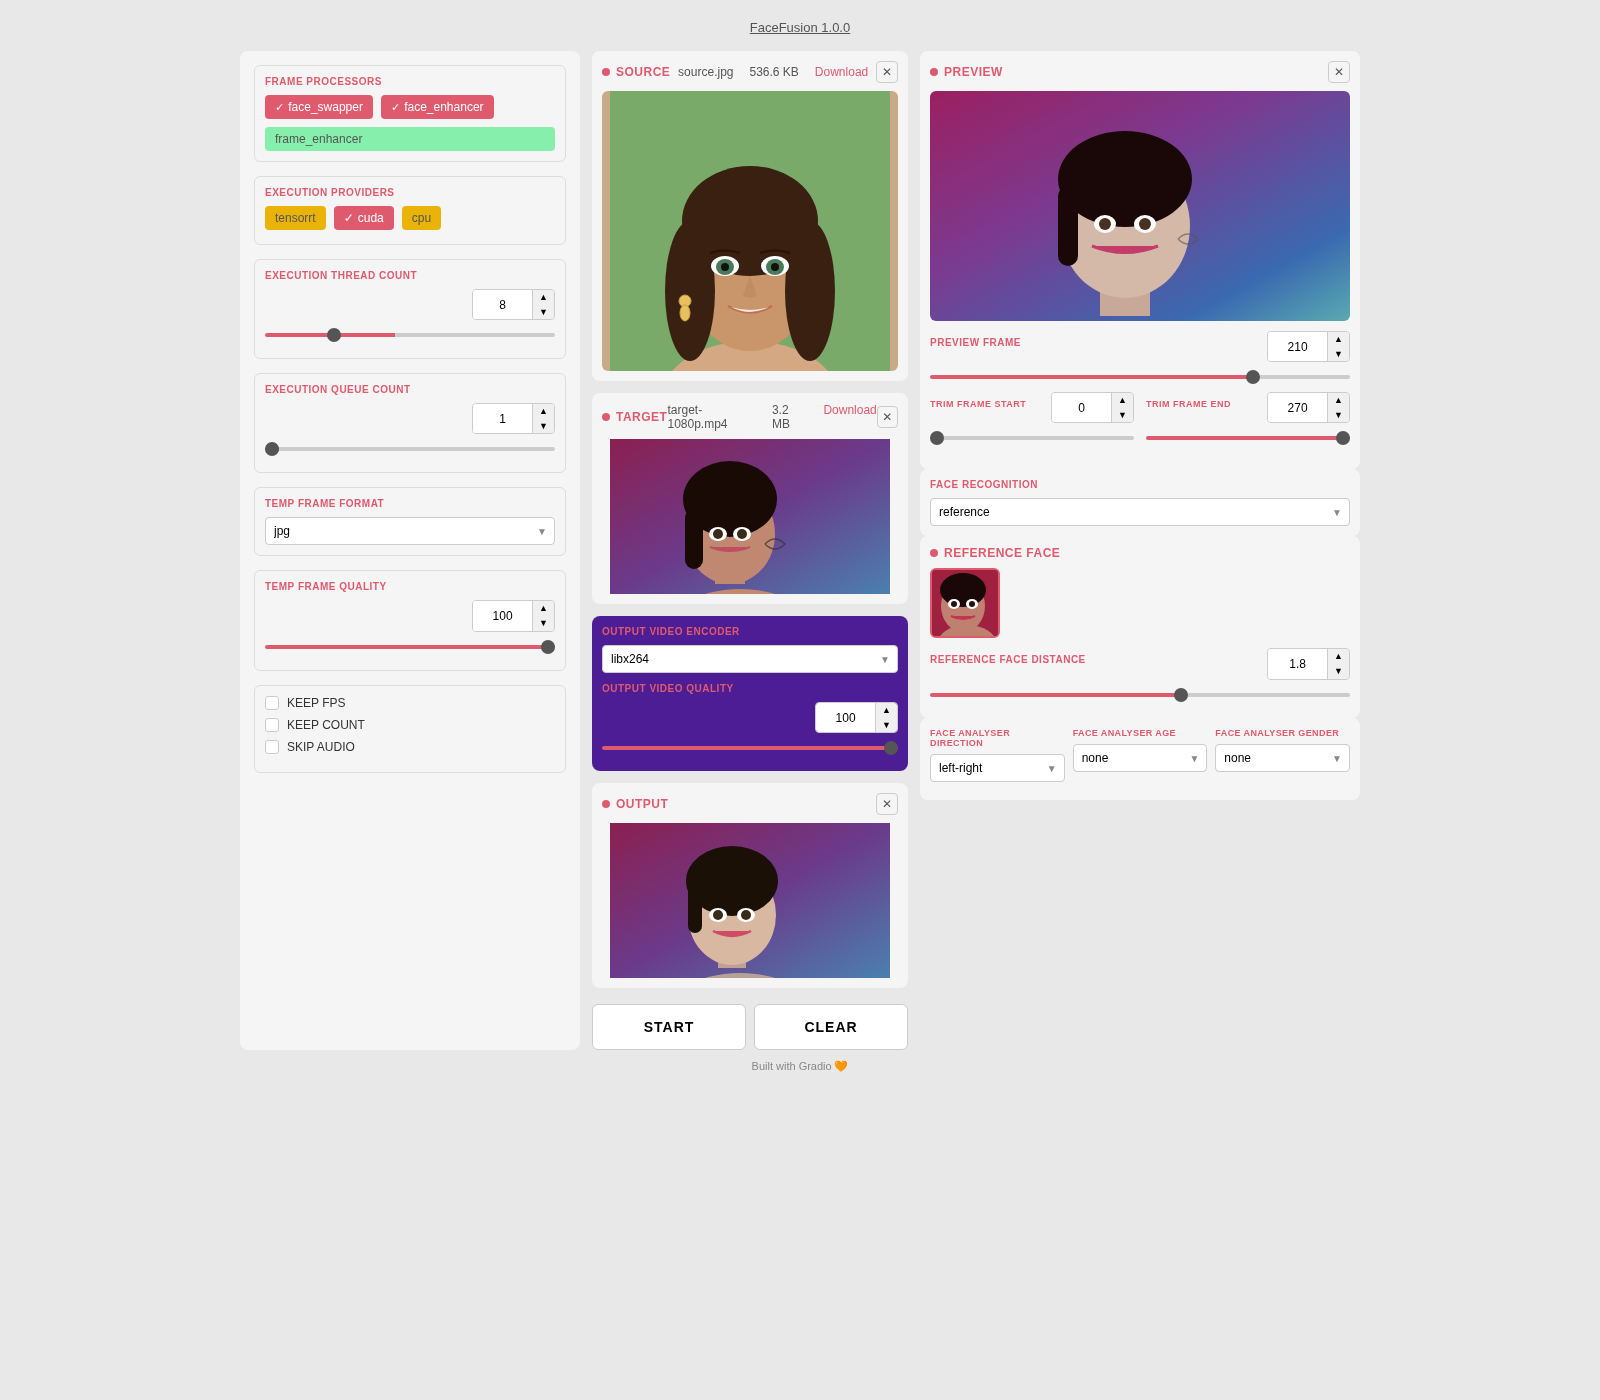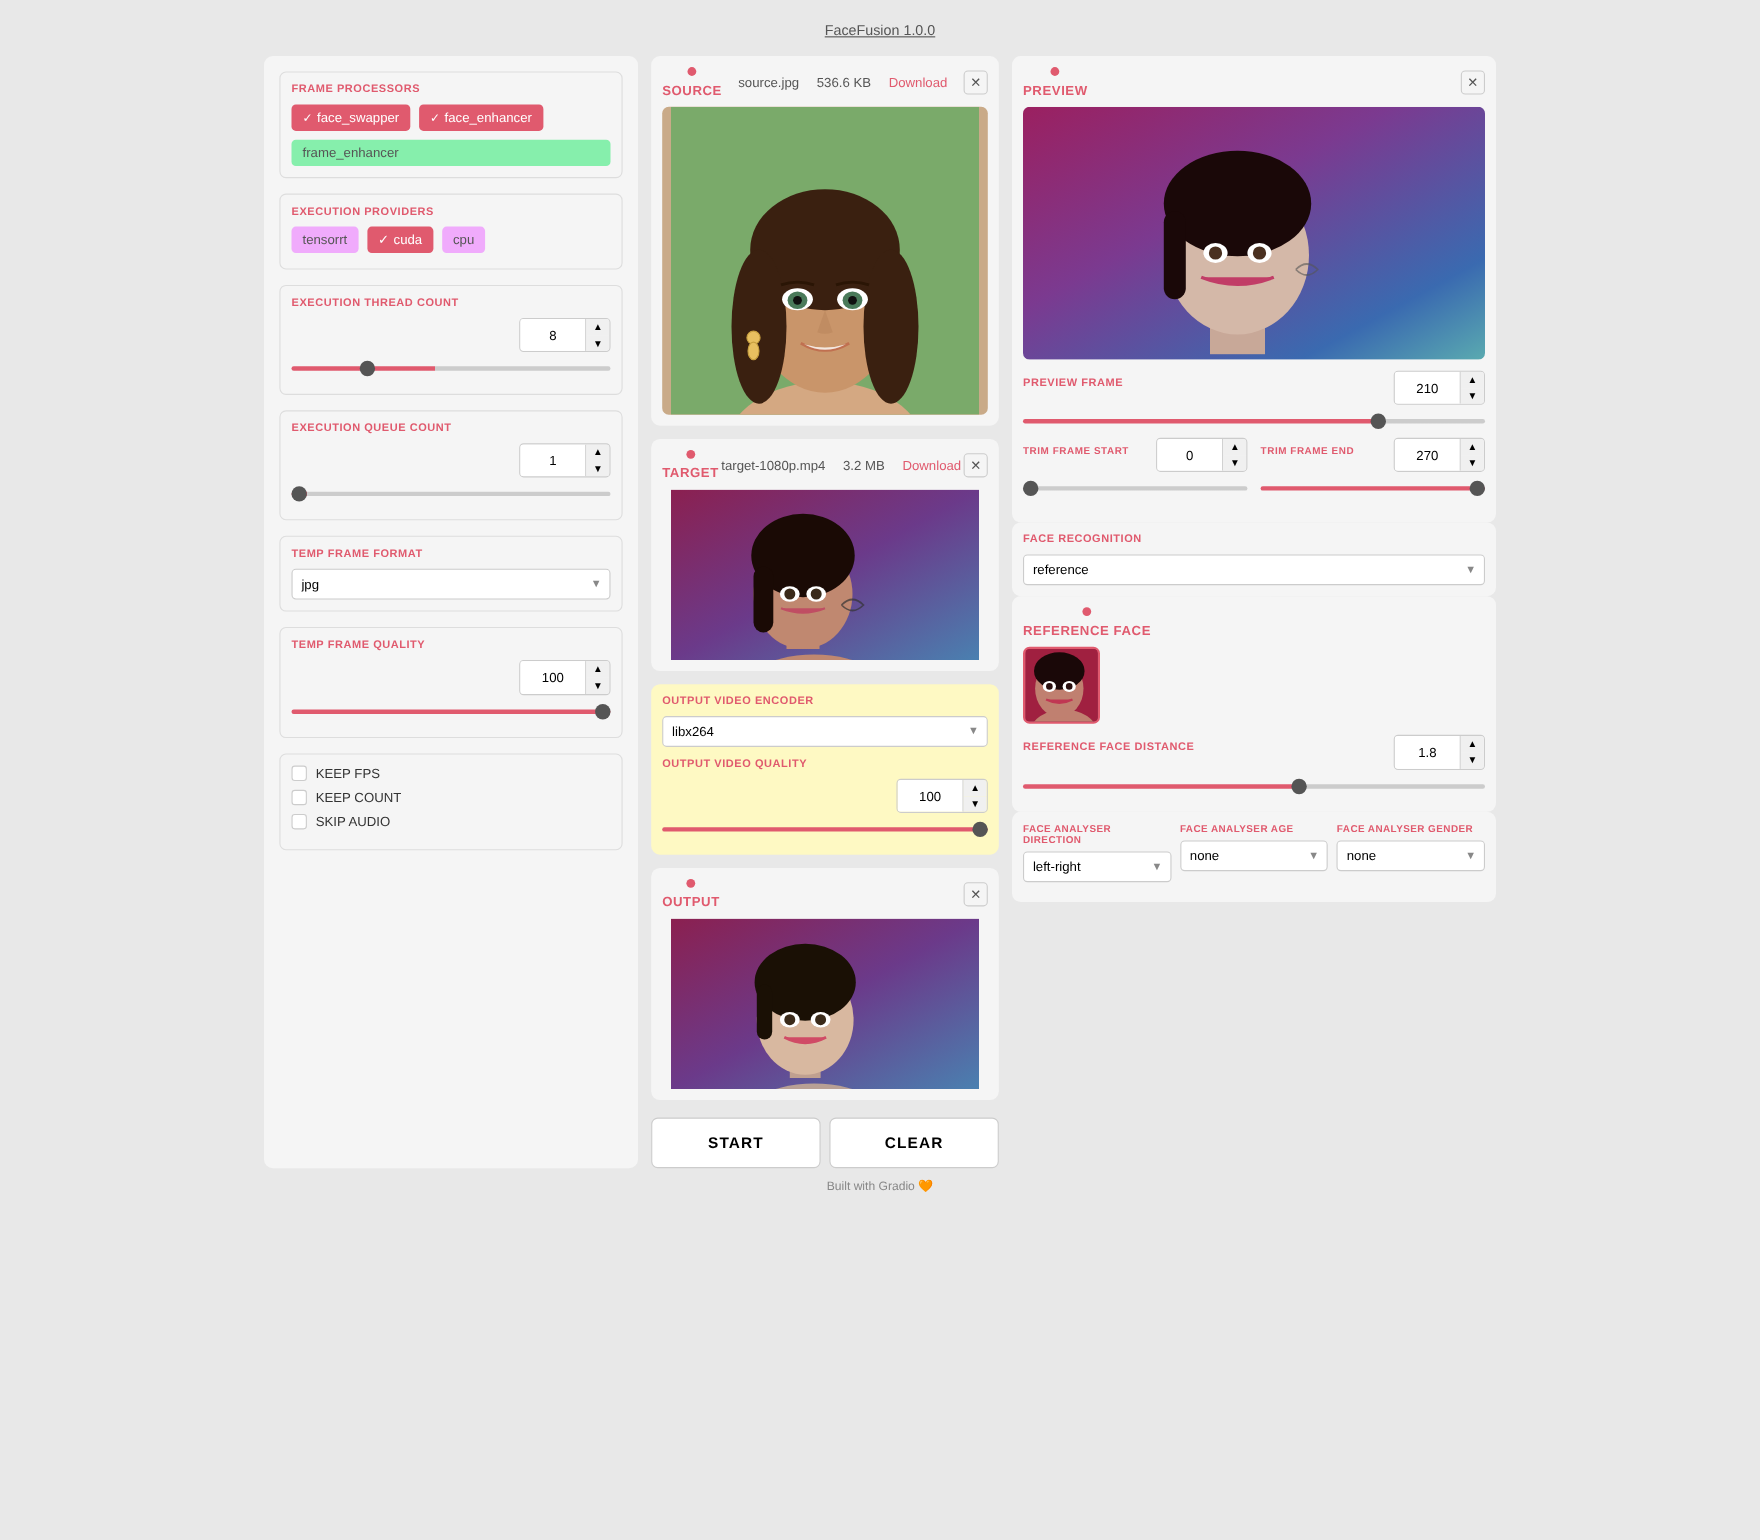--- a/index.html
+++ b/index.html
@@ -81,21 +81,21 @@
       padding: 10px;
       margin-bottom: 14px;
     }
     .exec-providers-row {
       display: flex;
       gap: 8px;
       align-items: center;
       margin-bottom: 4px;
     }
     .provider-chip {
-      background: #f0abfc;
+      background: #eab308;
       border-radius: 4px;
       padding: 5px 10px;
       font-size: 12px;
       cursor: pointer;
       color: #555;
     }
     .provider-chip.active {
       background: #e05a6e;
       color: white;
     }
@@ -203,21 +203,20 @@
     .panel-header {
       display: flex;
       align-items: center;
       justify-content: space-between;
       margin-bottom: 8px;
     }
     .panel-tag {
       display: flex;
       align-items: center;
       gap: 6px;
-      flex-direction: column;
     }
     .tag-dot {
       width: 8px;
       height: 8px;
       border-radius: 50%;
       background: #e05a6e;
     }
     .tag-label {
       font-size: 12px;
       font-weight: 600;
@@ -266,21 +265,21 @@
       background: white;
       border: 1px solid #ccc;
       border-radius: 6px;
       padding: 14px;
       font-size: 14px;
       font-weight: 600;
       cursor: pointer;
       letter-spacing: 1px;
     }
     .encoder-section {
-      background: #fef9c3;
+      background: #4c1d95;
       border-radius: 8px;
       padding: 10px;
     }
 
     
     .right-panel {
       display: flex;
       flex-direction: column;
     }
     .preview-panel {

